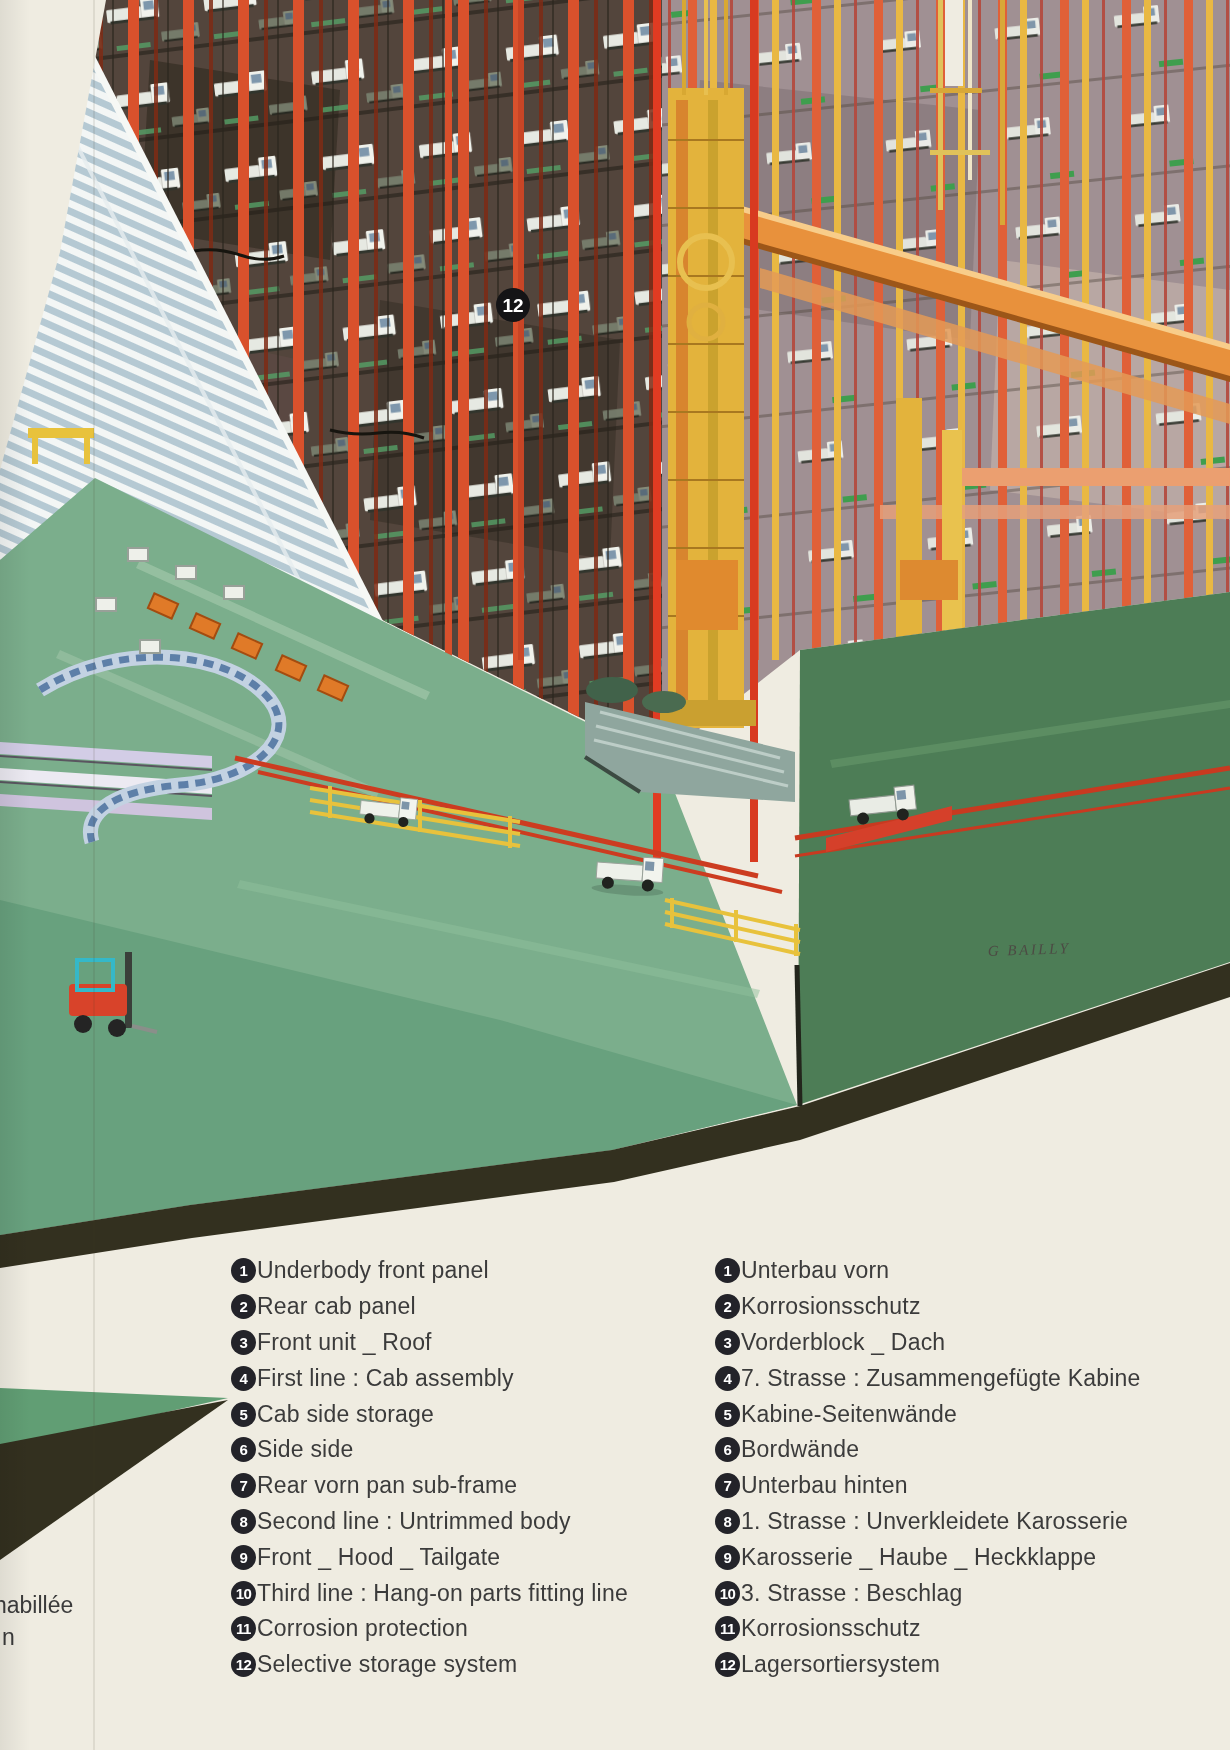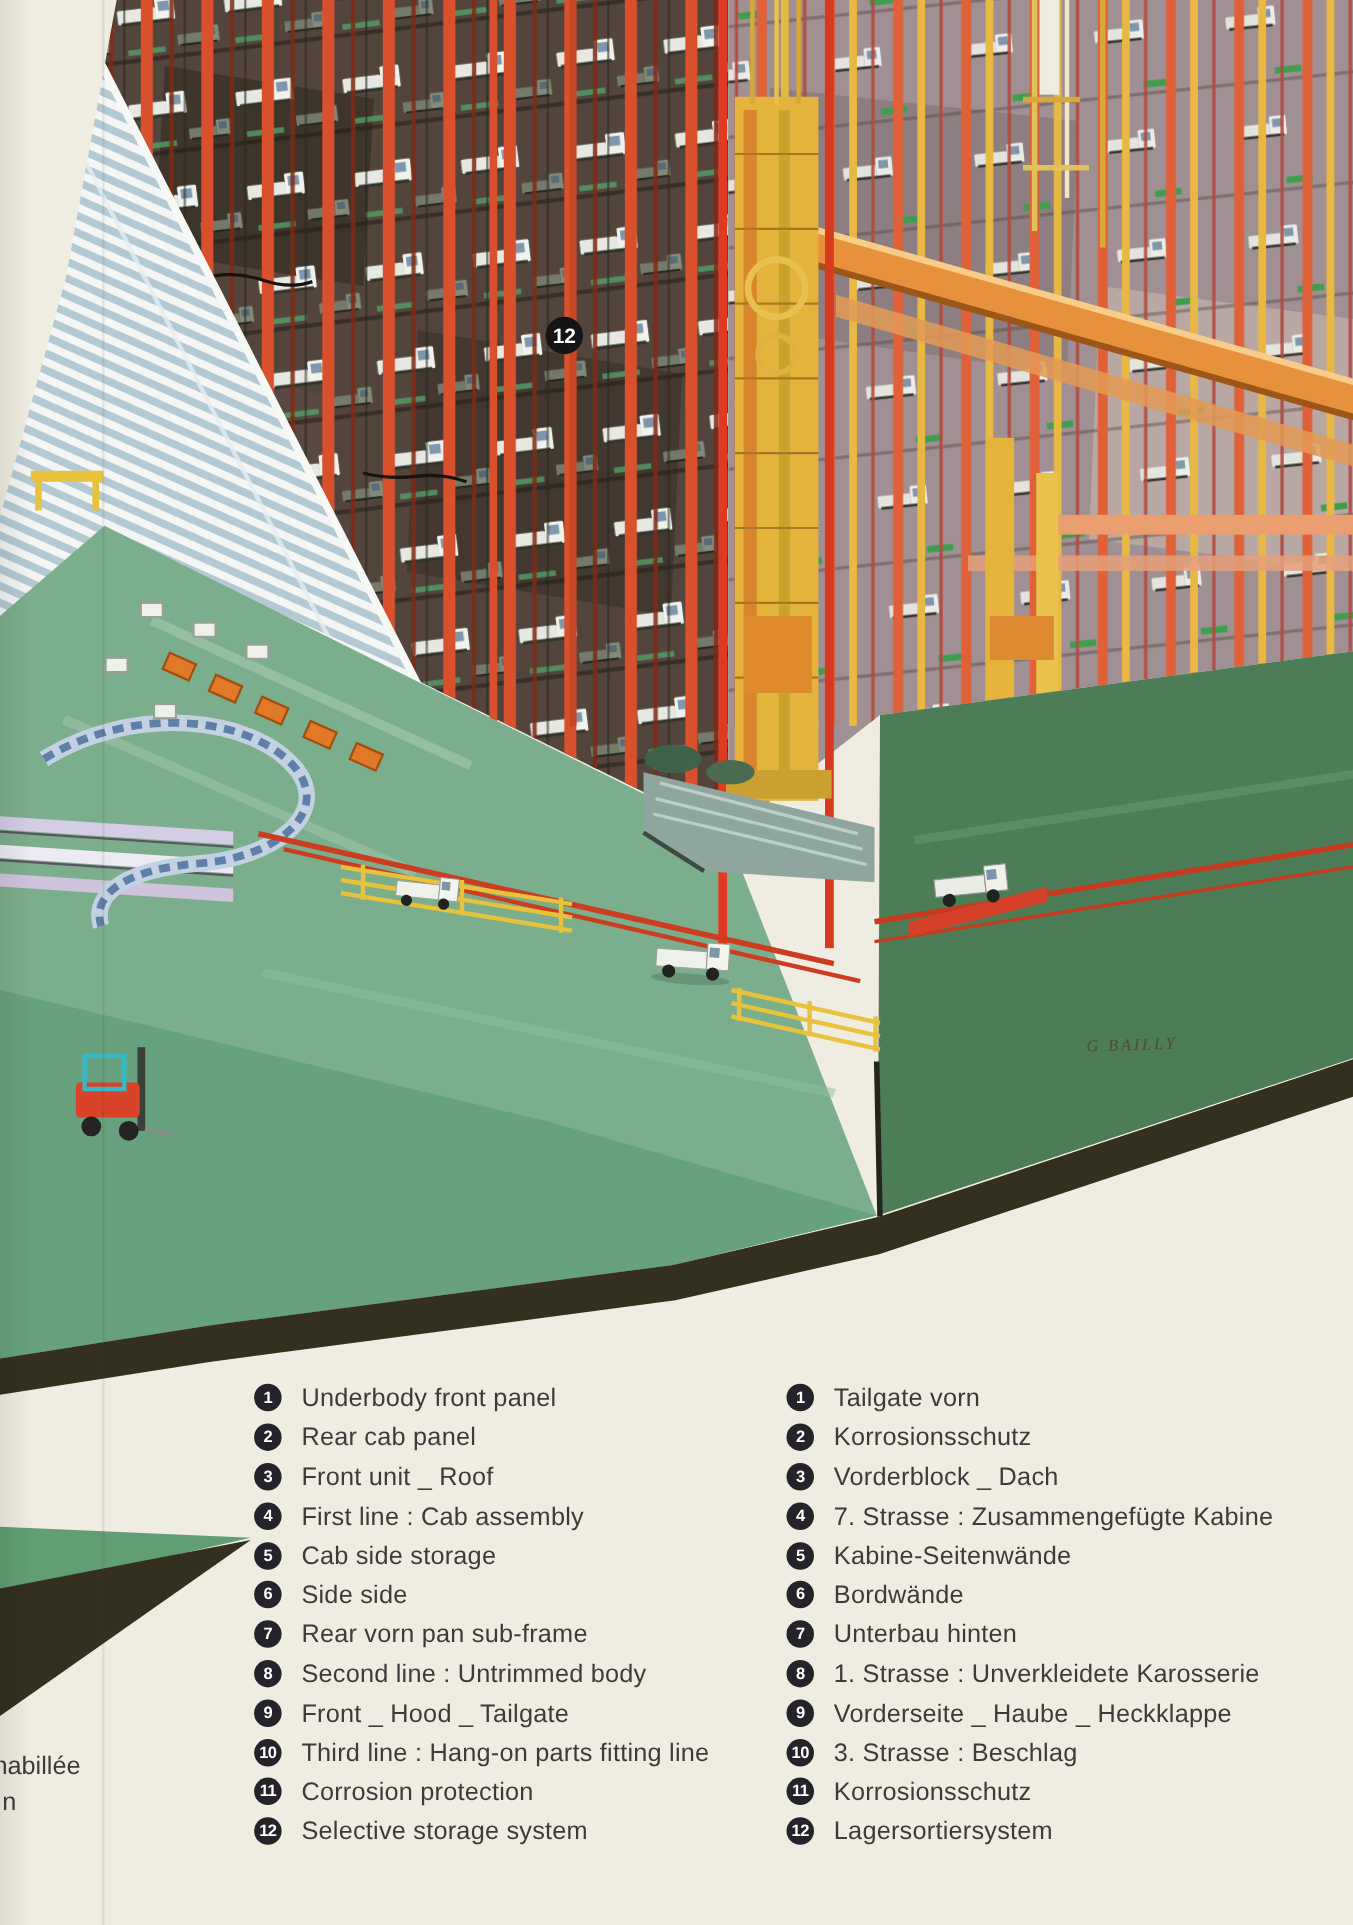--- a/index.html
+++ b/index.html
@@ -9,21 +9,21 @@
   }
   #art{position:absolute;left:0;top:0;width:1230px;height:1750px;}
   .legend-col{position:absolute;width:560px;}
   .lrow{height:35.8px;display:flex;align-items:center;}
   .badge{
     width:25px;height:25px;border-radius:50%;background:#232329;flex:0 0 25px;
     color:#fff;font-weight:bold;font-size:15px;display:flex;align-items:center;justify-content:center;
     letter-spacing:-0.5px;
   }
   .llabel{
-    margin-left:18px;font-size:23px;color:#3b3b3b;letter-spacing:.2px;white-space:nowrap;
+    margin-left:1px;font-size:23px;color:#3b3b3b;letter-spacing:.2px;white-space:nowrap;
   }
   .fragment{
     position:absolute;font-size:23px;color:#3b3b3b;white-space:nowrap;
   }
   .crease{
     position:absolute;top:0;left:93px;width:2px;height:1750px;
     background:rgba(70,60,40,.10);
   }
   .edge-shade{
     position:absolute;top:0;left:0;width:30px;height:1750px;
@@ -329,21 +329,21 @@
     </div>
   <div class="lrow">
       <span class="badge">12</span>
       <span class="llabel">Selective storage system</span>
     </div>
 </div>
 
 <div class="legend-col" style="left:715px;top:1253px;">
   <div class="lrow">
       <span class="badge">1</span>
-      <span class="llabel">Tailgate vorn</span>
+      <span class="llabel">Unterbau vorn</span>
     </div>
   <div class="lrow">
       <span class="badge">2</span>
       <span class="llabel">Korrosionsschutz</span>
     </div>
   <div class="lrow">
       <span class="badge">3</span>
       <span class="llabel">Vorderblock _ Dach</span>
     </div>
   <div class="lrow">
@@ -361,21 +361,21 @@
   <div class="lrow">
       <span class="badge">7</span>
       <span class="llabel">Unterbau hinten</span>
     </div>
   <div class="lrow">
       <span class="badge">8</span>
       <span class="llabel">1. Strasse : Unverkleidete Karosserie</span>
     </div>
   <div class="lrow">
       <span class="badge">9</span>
-      <span class="llabel">Vorderseite _ Haube _ Heckklappe</span>
+      <span class="llabel">Karosserie _ Haube _ Heckklappe</span>
     </div>
   <div class="lrow">
       <span class="badge">10</span>
       <span class="llabel">3. Strasse : Beschlag</span>
     </div>
   <div class="lrow">
       <span class="badge">11</span>
       <span class="llabel">Korrosionsschutz</span>
     </div>
   <div class="lrow">

